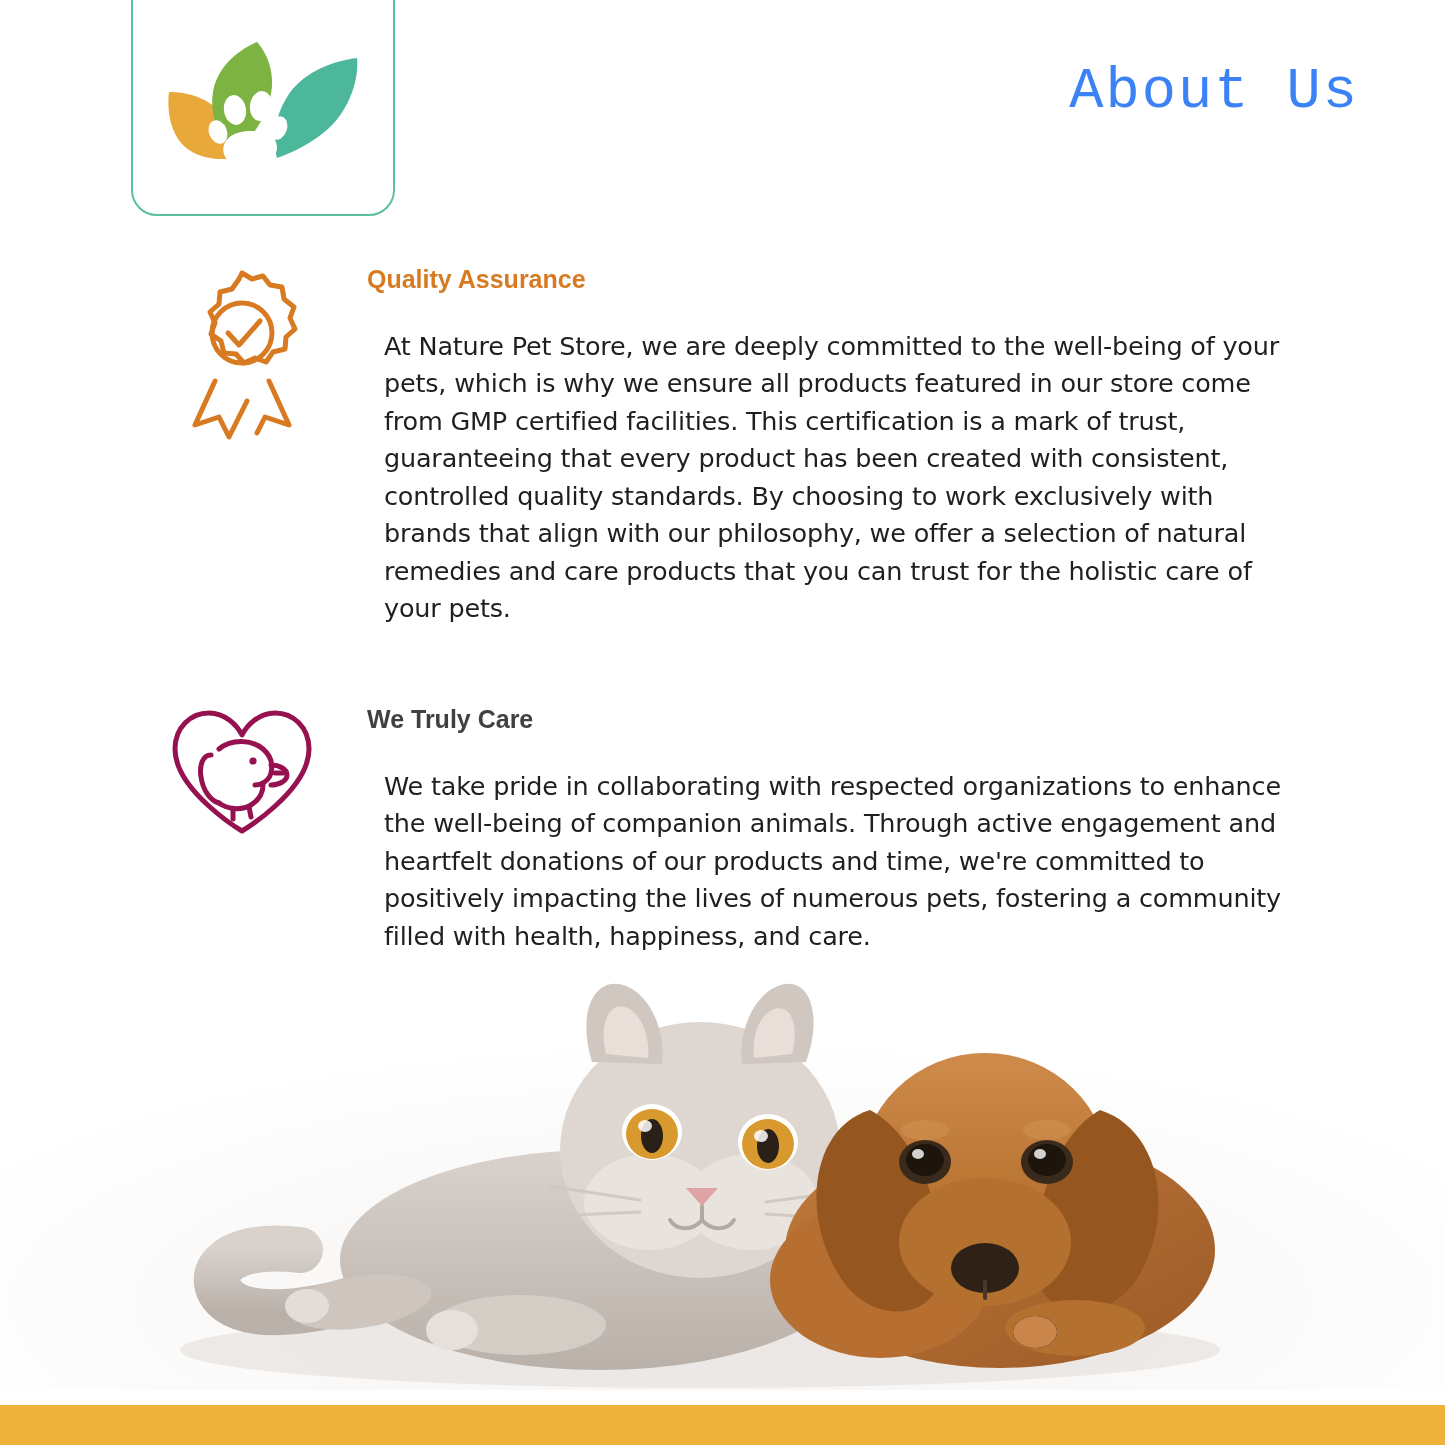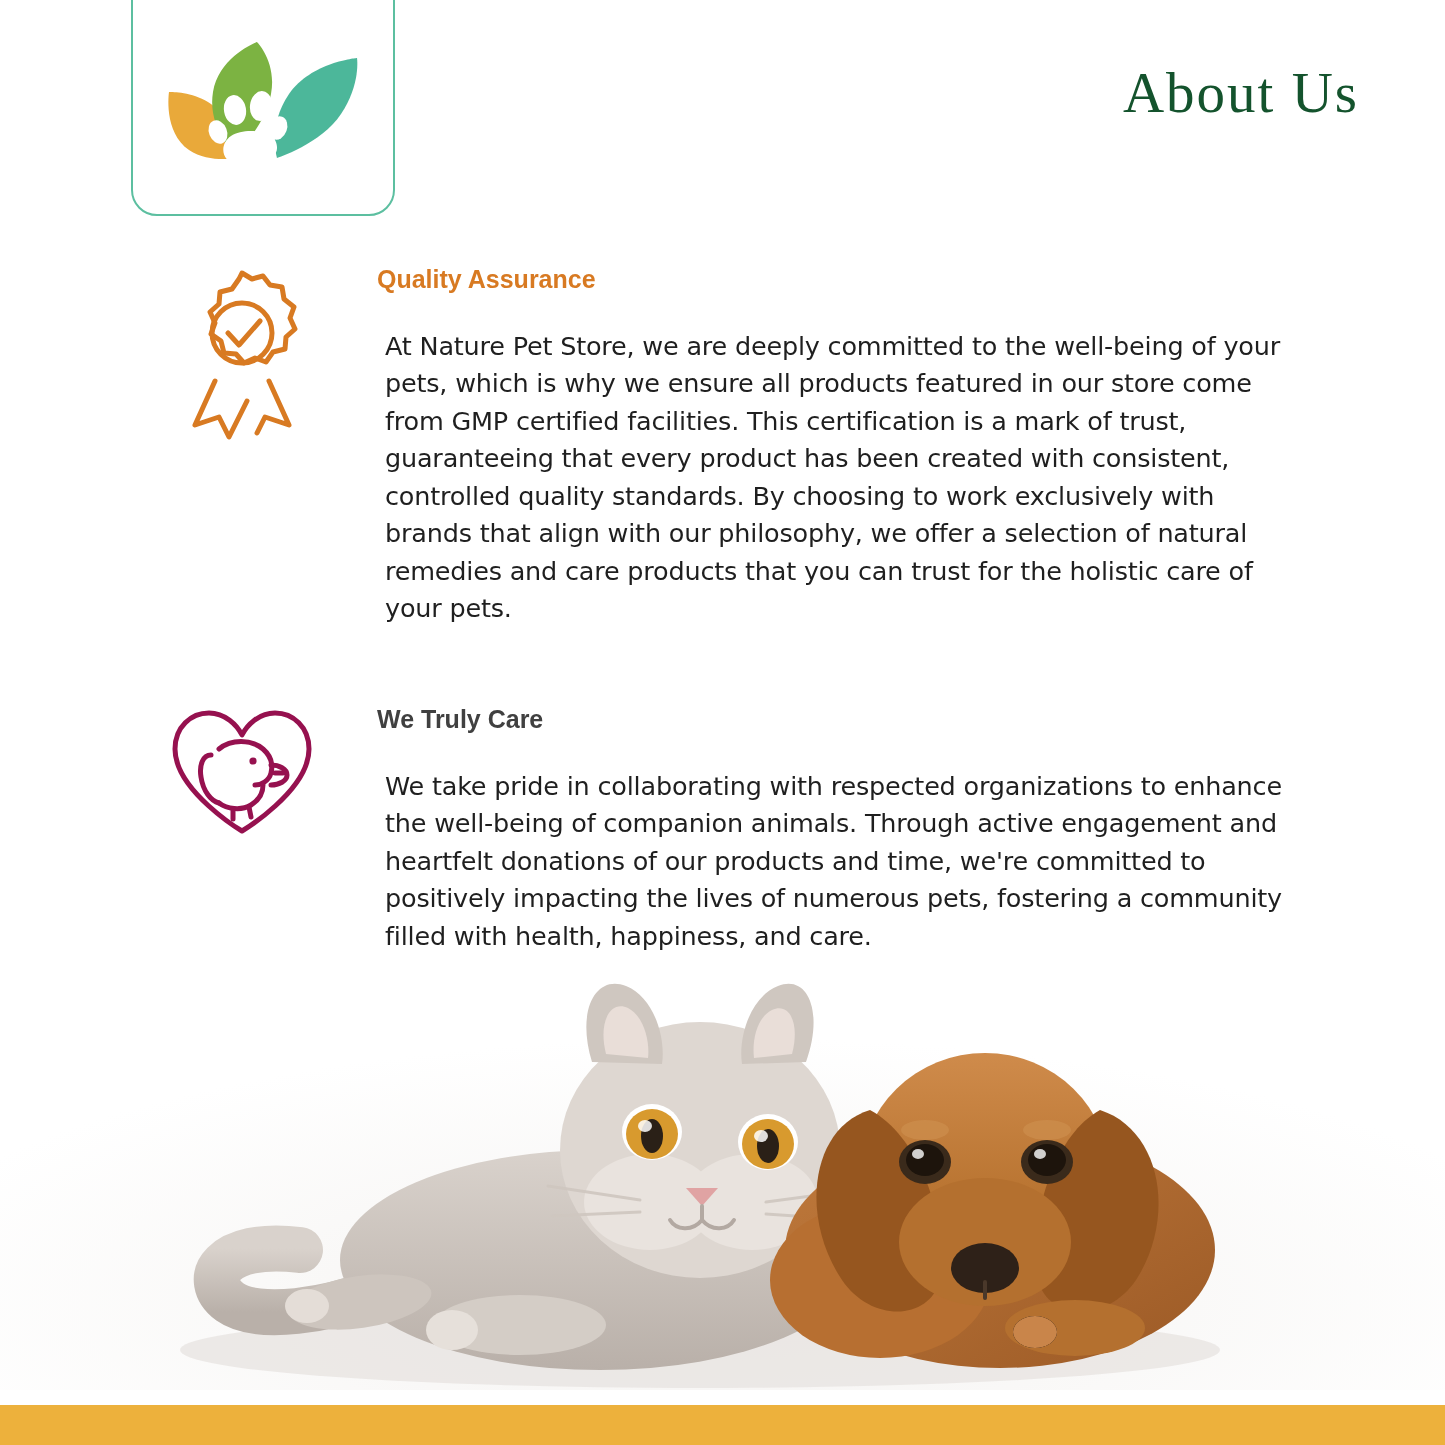--- a/index.html
+++ b/index.html
@@ -36,51 +36,51 @@
     height: 130px;
   }
 
   
   .page-title {
     position: absolute;
     right: 86px;
     top: 60px;
     font-size: 57px;
     letter-spacing: 2px;
-    color: #14532d;
+    color: #3b82f6;
     font-weight: 400;
-    font-family: Liberation Serif, serif;
+    font-family: Liberation Mono, monospace;
   }
 
   
   .section {
     position: absolute;
   }
   .sec-icon {
     position: absolute;
     left: 0;
     top: 0;
   }
   .sec-body {
     position: absolute;
-    left: 210px;
+    left: 200px;
     top: 0;
     width: 935px;
   }
   .sec-heading {
     font-size: 25px;
     font-weight: bold;
     margin: 0 0 34px 0;
     font-family: "Liberation Sans", sans-serif;
   }
   .sec-text {
     font-size: 25.5px;
     line-height: 1.47;
     color: #1f1f1f;
-    margin: 8px;
+    margin: 17px;
     font-family: "DejaVu Sans", sans-serif;
     letter-spacing: -0.2px;
   }
 
   #section-quality { left: 167px; top: 265px; }
   #section-quality .sec-heading { color: #d87a22; }
 
   #section-care { left: 167px; top: 705px; }
   #section-care .sec-heading { color: #404040; }
 

